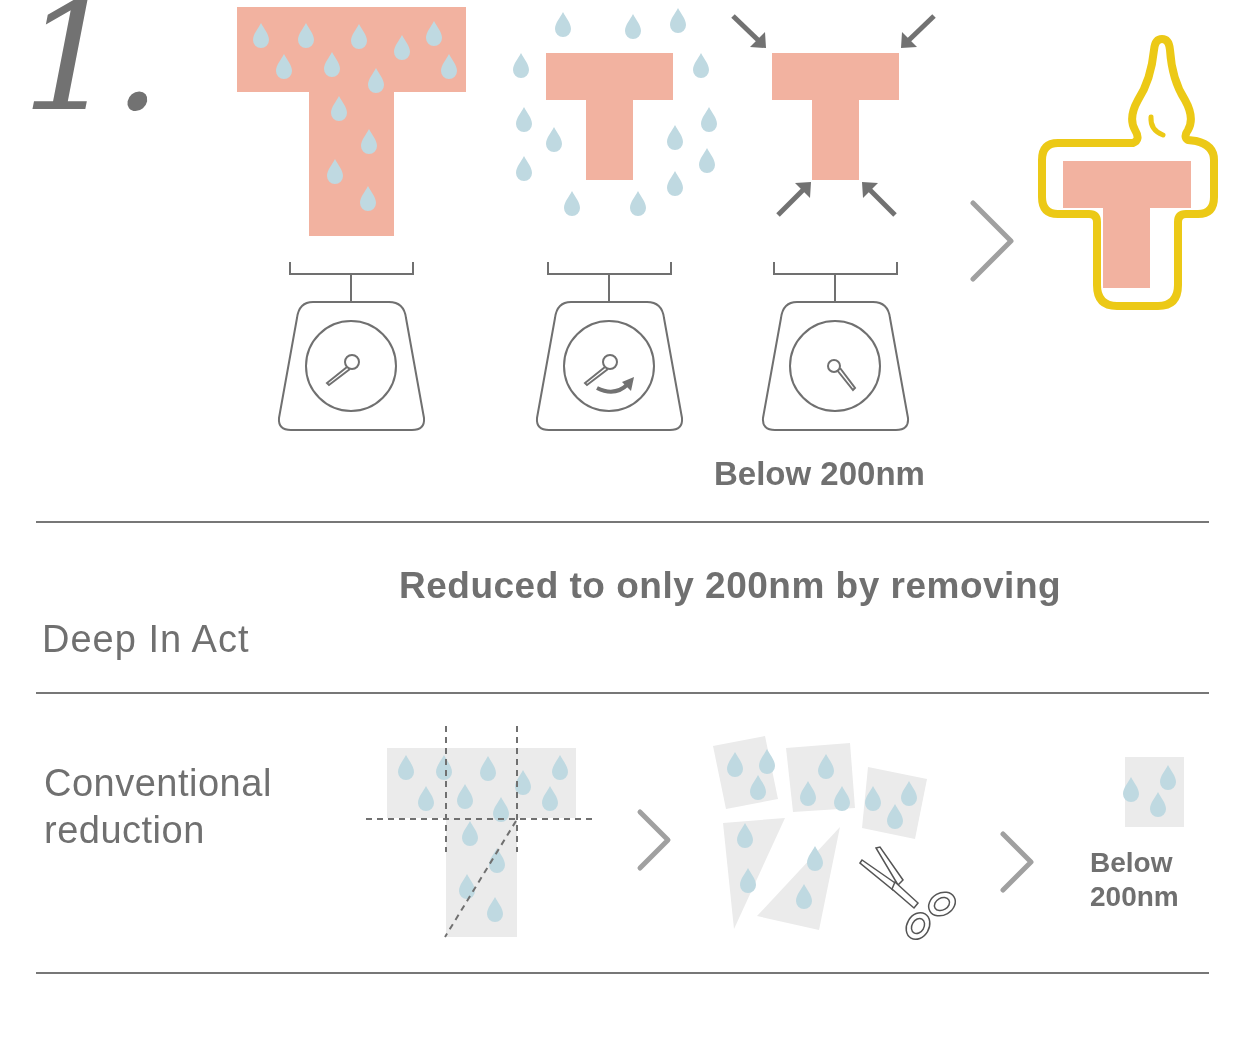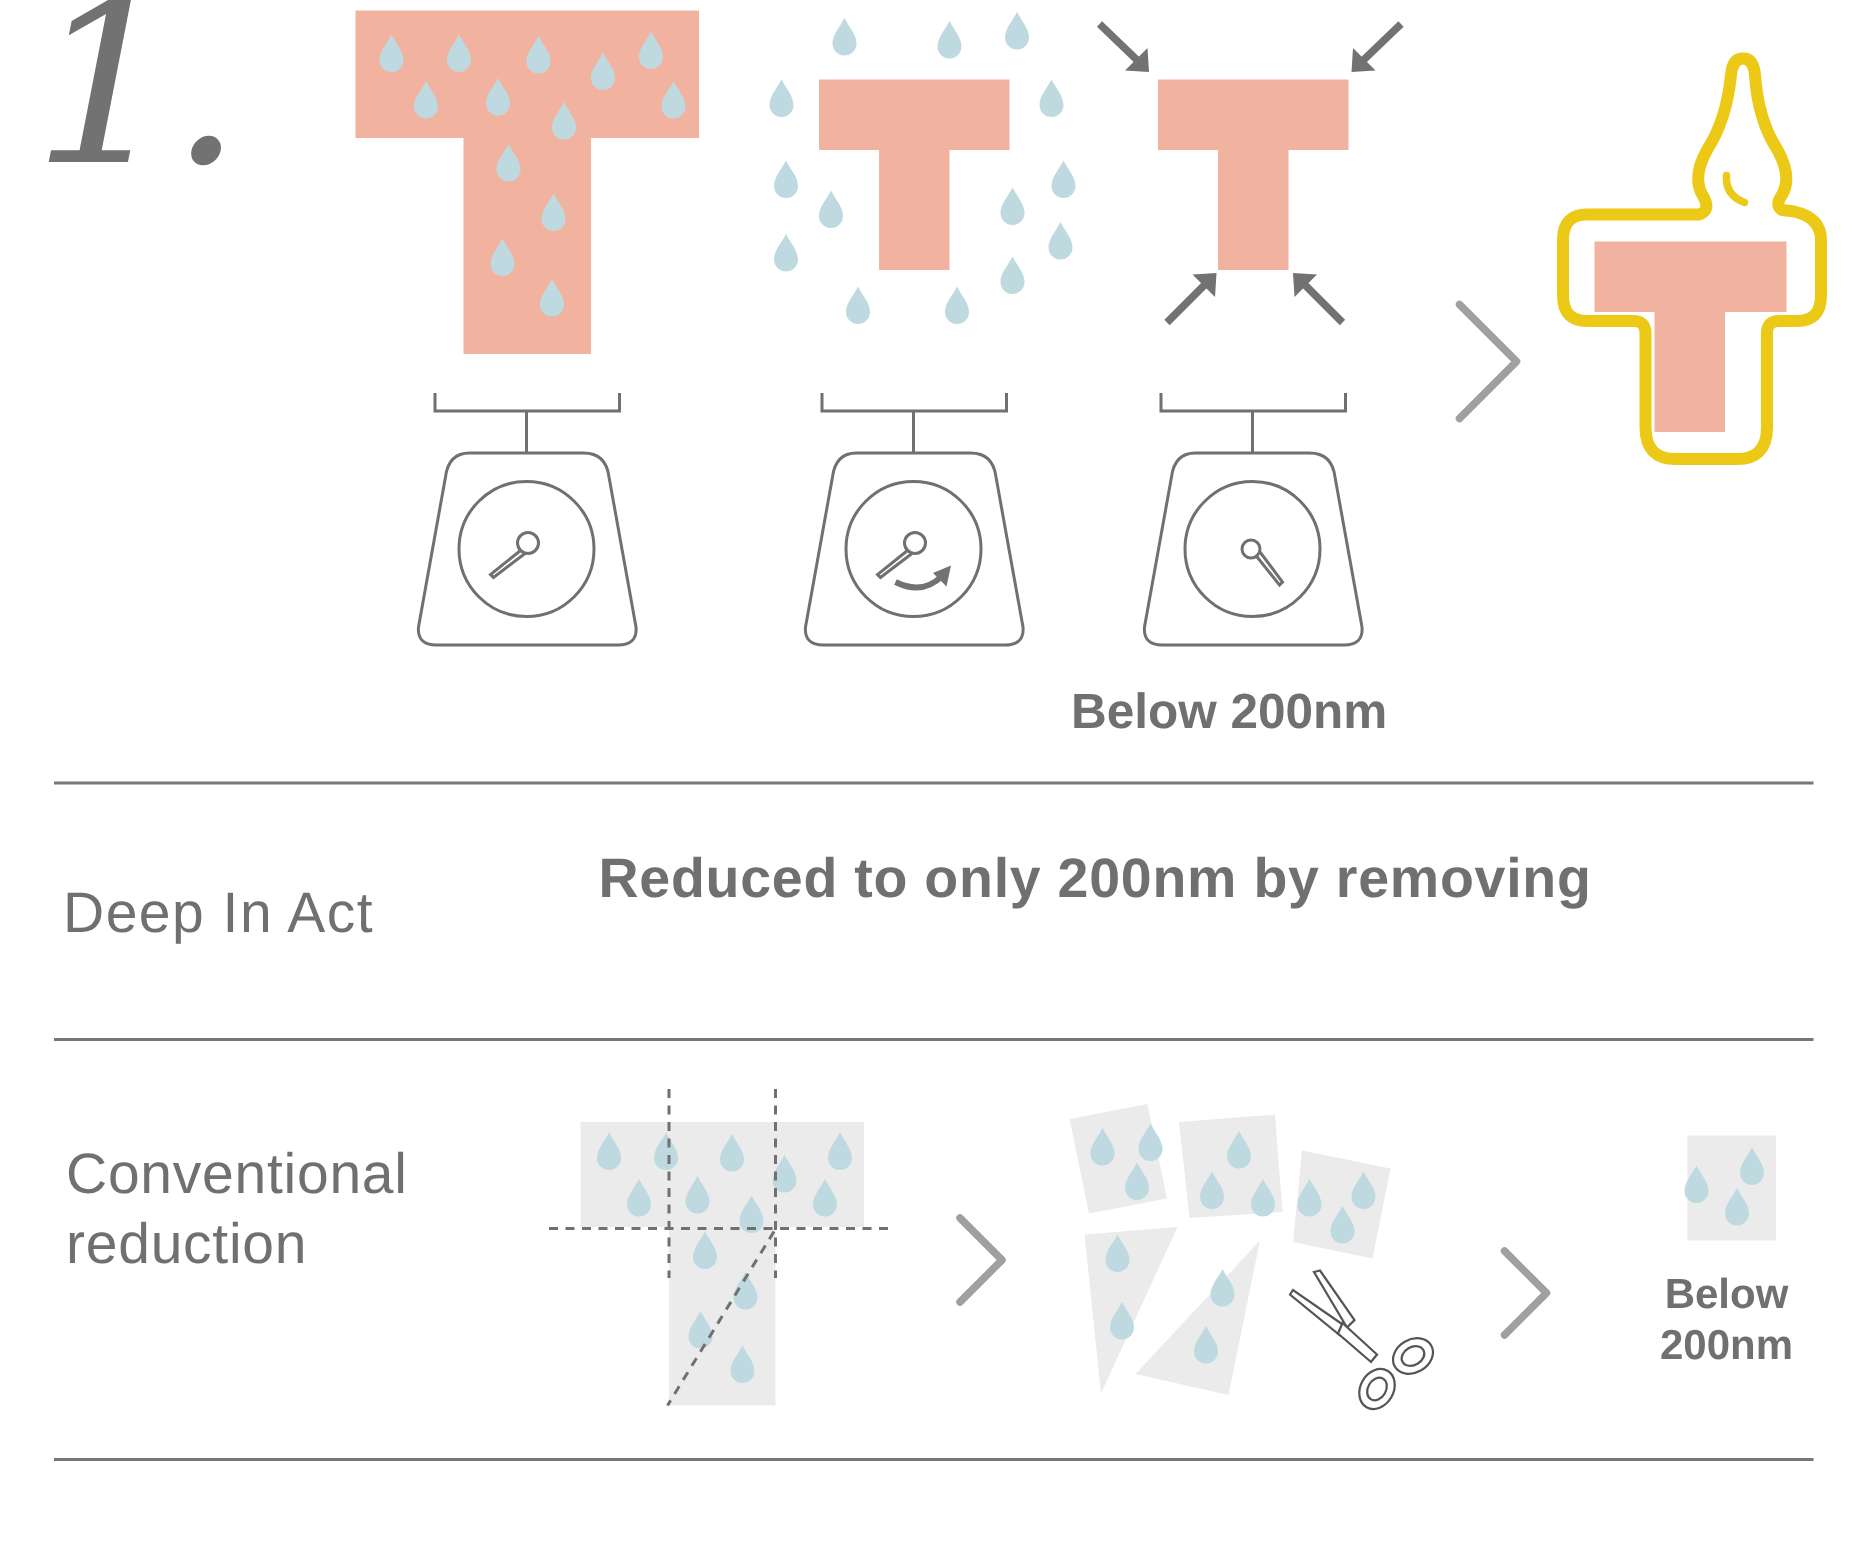--- a/index.html
+++ b/index.html
@@ -4,29 +4,29 @@
 <style>
   html, body { margin: 0; padding: 0; background: #ffffff; }
   body { width: 1243px; height: 1041px; position: relative; overflow: hidden;
          font-family: "Liberation Sans", sans-serif; color: #707070; }
   svg.main { position: absolute; left: 0; top: 0; }
   .step-number { position: absolute; left: 22px; top: -18px; font-family: "DejaVu Serif", serif;
                  font-style: italic; font-size: 150px; color: #727272; line-height: 1; letter-spacing: -4px; }
   .label-below-top { position: absolute; left: 714px; top: 455px; font-size: 33px; font-weight: bold;
                      color: #707070; white-space: nowrap; }
   .rule { position: absolute; left: 36px; width: 1173px; height: 2px; background: #777; }
-  .row-label { position: absolute; left: 42px; top: 588px; font-size: 38px; color: #707070;
+  .row-label { position: absolute; left: 42px; top: 618px; font-size: 38px; color: #707070;
                letter-spacing: 1px; white-space: nowrap; }
   .row-desc { position: absolute; left: 399px; top: 557px; font-size: 37px; font-weight: bold;
               color: #707070; line-height: 57px; letter-spacing: 0.5px; }
   .row-desc div { white-space: nowrap; }
   .conv-label { position: absolute; left: 44px; top: 760px; font-size: 38px; font-weight: normal;
                 color: #707070; line-height: 47px; letter-spacing: 0.5px; }
   .conv-label div { white-space: nowrap; }
-  .label-below-bottom { position: absolute; left: 1090px; top: 846px; width: 122px; text-align: center;
+  .label-below-bottom { position: absolute; left: 1090px; top: 846px; width: 122px; text-align: left;
                         font-size: 28px; font-weight: bold; color: #707070; line-height: 34px; }
 </style>
 </head>
 <body>
 
 <div class="step-number">1.</div>
 
 <svg class="main" width="1243" height="1041" viewBox="0 0 1243 1041">
   <defs>
     <path id="drop" d="M0,-14 C3,-8 8,-3 8,3 A8,8 0 1 1 -8,3 C-8,-3 -3,-8 0,-14 Z"></path>

